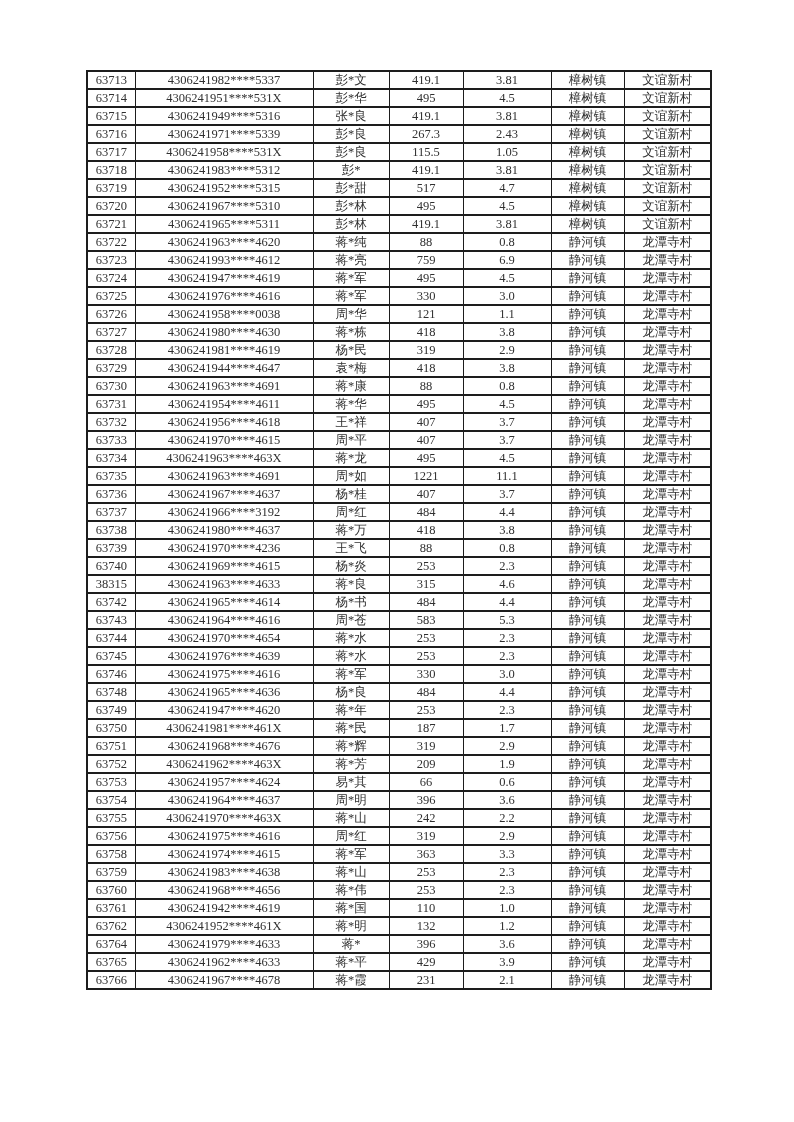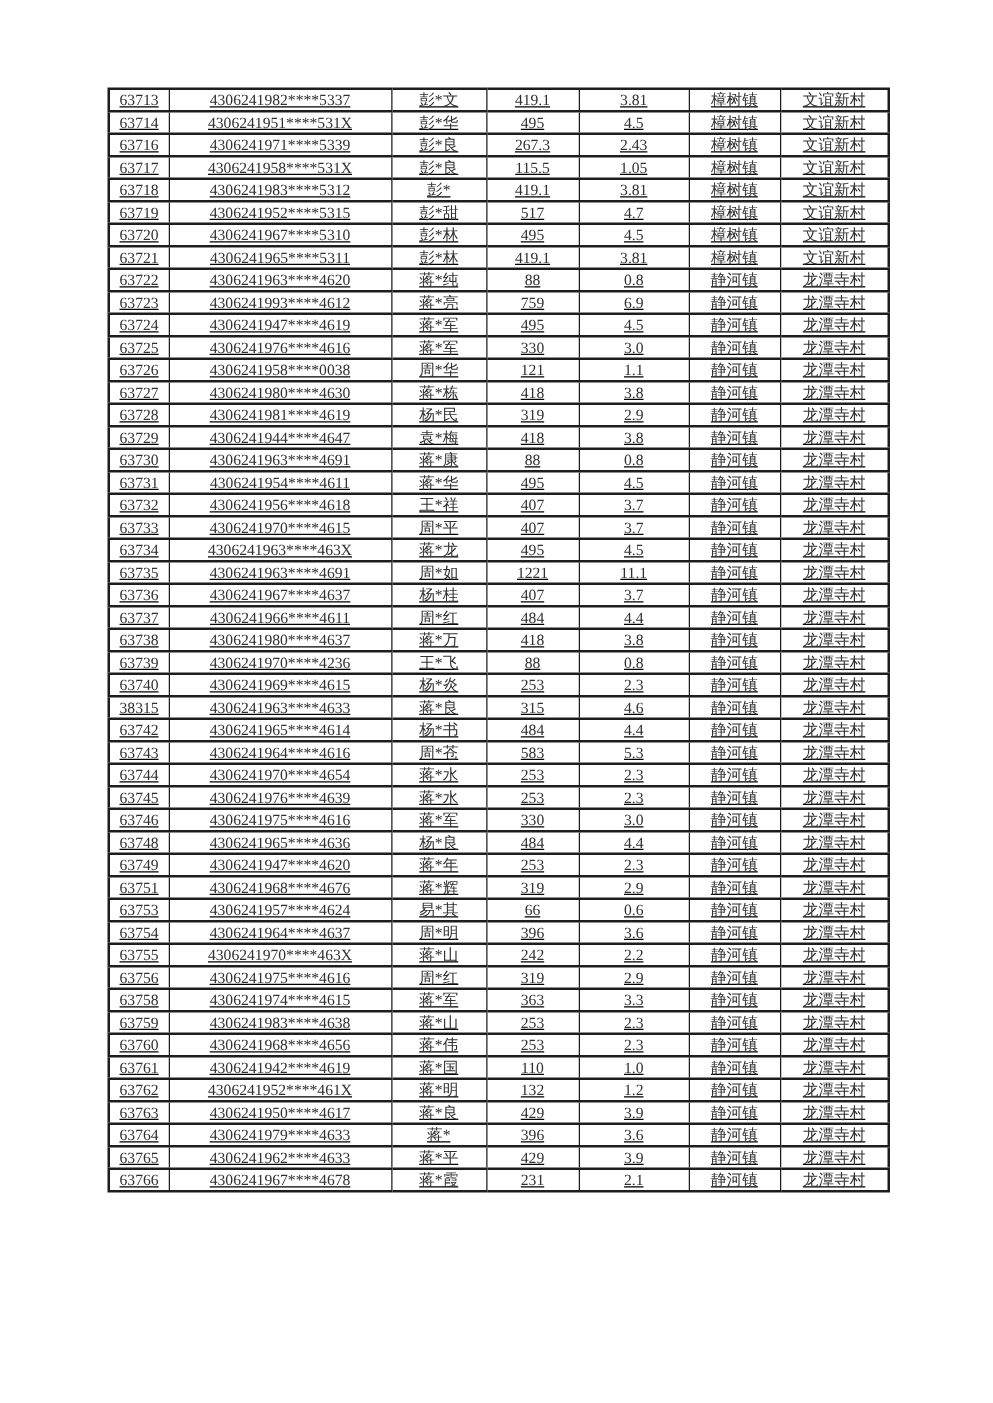--- a/index.html
+++ b/index.html
@@ -15,21 +15,20 @@
     overflow: hidden;
     font-family: "Liberation Serif", "DejaVu Serif", serif;
   }
   table.data-table {
     position: absolute;
     left: 86px;
     top: 70px;
     width: 624px;
     border-collapse: collapse;
     table-layout: fixed;
-    text-decoration: underline;
   }
   table.data-table td {
     border-left: 1px solid #1d1d1d;
     border-right: 1px solid #1d1d1d;
     border-top: 2px solid #1d1d1d;
     border-bottom: 2px solid #1d1d1d;
     height: 16px;
     padding: 0 2px;
     text-align: center;
     vertical-align: middle;
@@ -77,20 +76,29 @@
         <tr>
           <td>63714</td>
           <td>4306241951****531X</td>
           <td>彭*华</td>
           <td>495</td>
           <td>4.5</td>
           <td>樟树镇</td>
           <td>文谊新村</td>
         </tr>
         <tr>
+          <td>63715</td>
+          <td>4306241949****5316</td>
+          <td>张*良</td>
+          <td>419.1</td>
+          <td>3.81</td>
+          <td>樟树镇</td>
+          <td>文谊新村</td>
+        </tr>
+        <tr>
           <td>63716</td>
           <td>4306241971****5339</td>
           <td>彭*良</td>
           <td>267.3</td>
           <td>2.43</td>
           <td>樟树镇</td>
           <td>文谊新村</td>
         </tr>
         <tr>
           <td>63717</td>
@@ -267,21 +275,21 @@
           <td>63736</td>
           <td>4306241967****4637</td>
           <td>杨*桂</td>
           <td>407</td>
           <td>3.7</td>
           <td>静河镇</td>
           <td>龙潭寺村</td>
         </tr>
         <tr>
           <td>63737</td>
-          <td>4306241966****4611</td>
+          <td>4306241966****3192</td>
           <td>周*红</td>
           <td>484</td>
           <td>4.4</td>
           <td>静河镇</td>
           <td>龙潭寺村</td>
         </tr>
         <tr>
           <td>63738</td>
           <td>4306241980****4637</td>
           <td>蒋*万</td>
@@ -374,29 +382,47 @@
         <tr>
           <td>63749</td>
           <td>4306241947****4620</td>
           <td>蒋*年</td>
           <td>253</td>
           <td>2.3</td>
           <td>静河镇</td>
           <td>龙潭寺村</td>
         </tr>
         <tr>
+          <td>63750</td>
+          <td>4306241981****461X</td>
+          <td>蒋*民</td>
+          <td>187</td>
+          <td>1.7</td>
+          <td>静河镇</td>
+          <td>龙潭寺村</td>
+        </tr>
+        <tr>
           <td>63751</td>
           <td>4306241968****4676</td>
           <td>蒋*辉</td>
           <td>319</td>
           <td>2.9</td>
           <td>静河镇</td>
           <td>龙潭寺村</td>
         </tr>
         <tr>
+          <td>63752</td>
+          <td>4306241962****463X</td>
+          <td>蒋*芳</td>
+          <td>209</td>
+          <td>1.9</td>
+          <td>静河镇</td>
+          <td>龙潭寺村</td>
+        </tr>
+        <tr>
           <td>63753</td>
           <td>4306241957****4624</td>
           <td>易*其</td>
           <td>66</td>
           <td>0.6</td>
           <td>静河镇</td>
           <td>龙潭寺村</td>
         </tr>
         <tr>
           <td>63754</td>
@@ -464,29 +490,20 @@
         <tr>
           <td>63762</td>
           <td>4306241952****461X</td>
           <td>蒋*明</td>
           <td>132</td>
           <td>1.2</td>
           <td>静河镇</td>
           <td>龙潭寺村</td>
         </tr>
         <tr>
-          <td>63763</td>
-          <td>4306241950****4617</td>
-          <td>蒋*良</td>
-          <td>429</td>
-          <td>3.9</td>
-          <td>静河镇</td>
-          <td>龙潭寺村</td>
-        </tr>
-        <tr>
           <td>63764</td>
           <td>4306241979****4633</td>
           <td>蒋*</td>
           <td>396</td>
           <td>3.6</td>
           <td>静河镇</td>
           <td>龙潭寺村</td>
         </tr>
         <tr>
           <td>63765</td>

